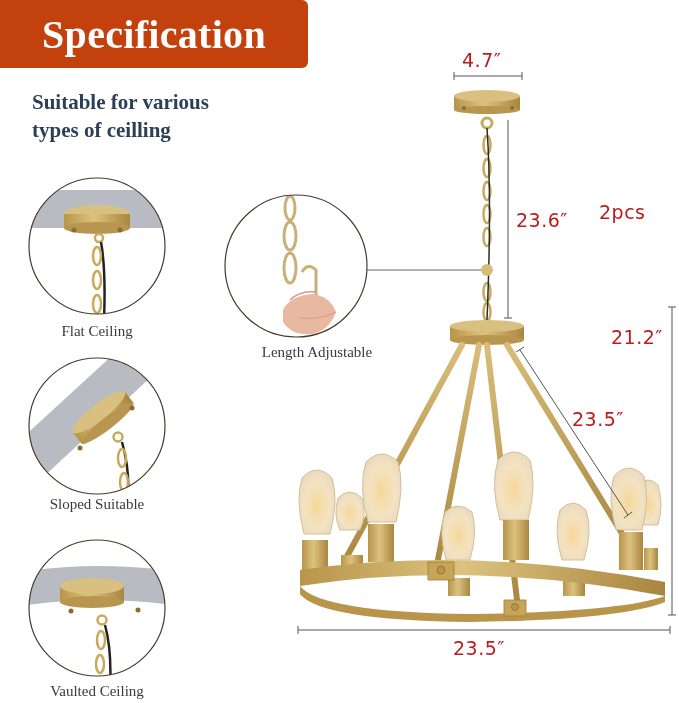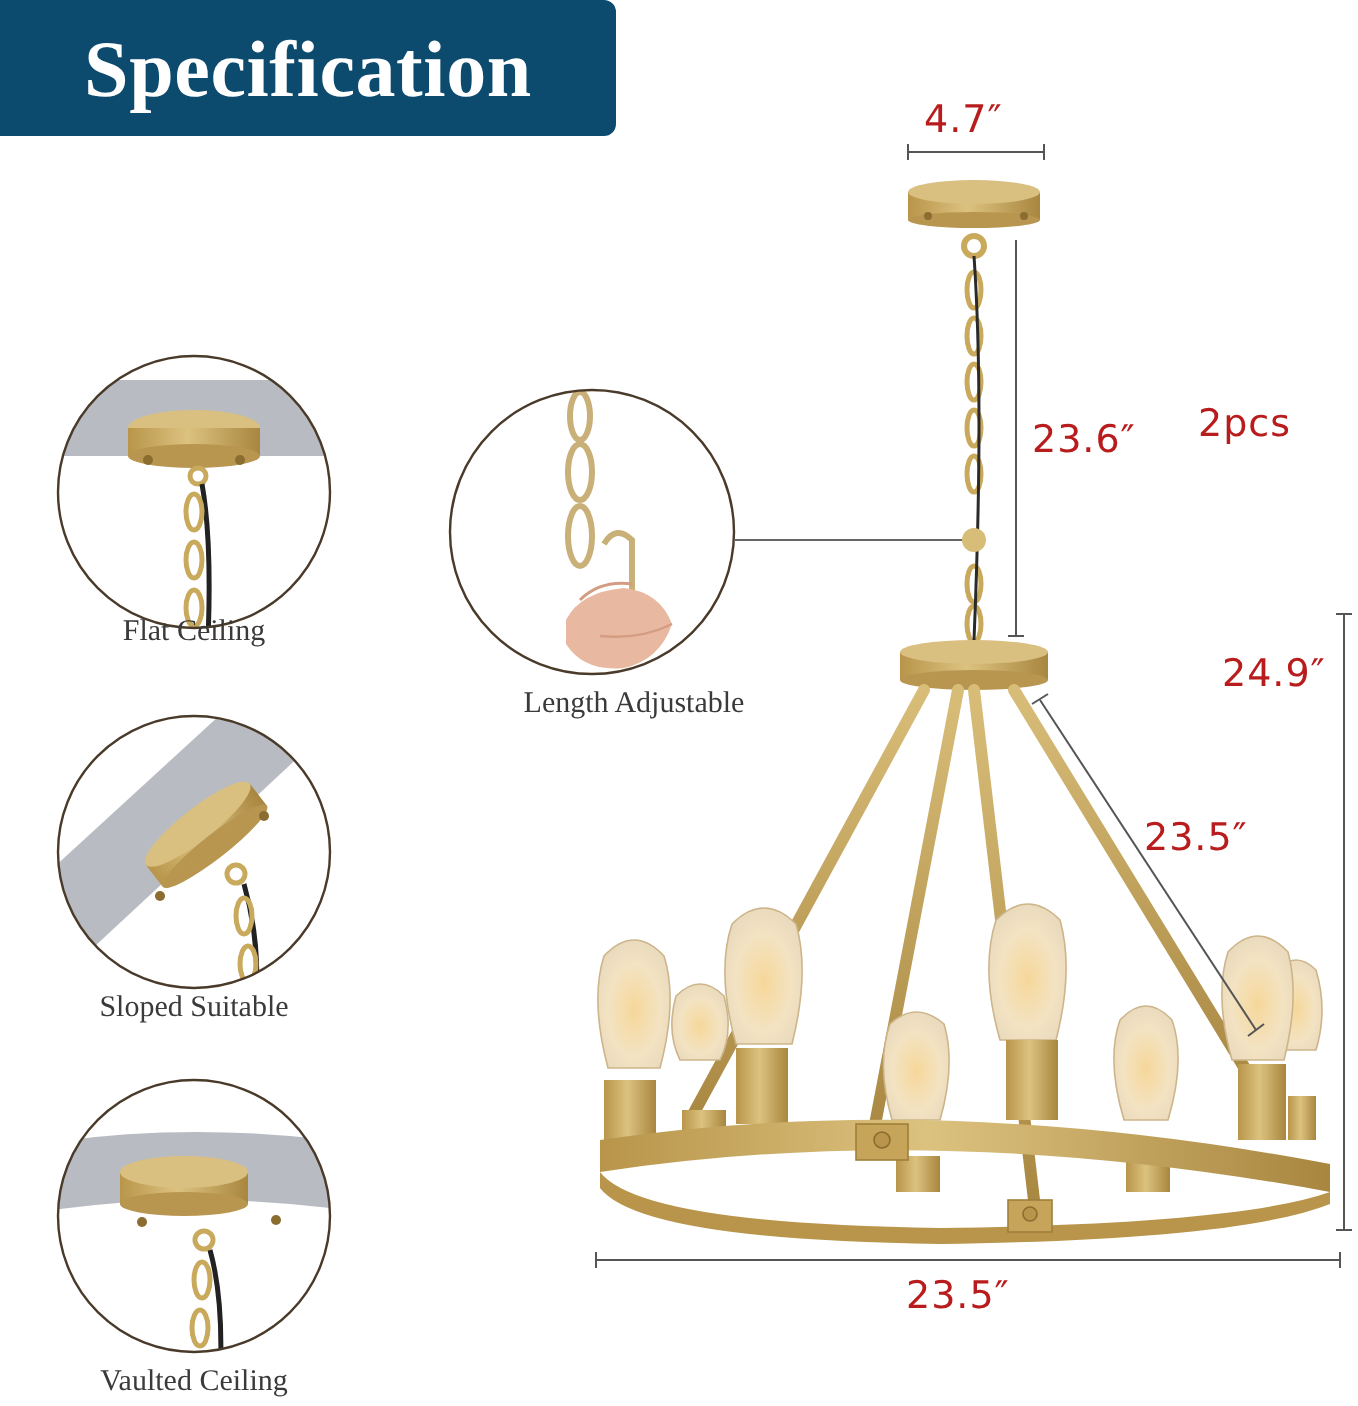--- a/index.html
+++ b/index.html
@@ -1,20 +1,20 @@
 <!DOCTYPE html>
 <html><head>
 <meta charset="utf-8">
 <style>
   html, body { margin: 0; padding: 0; background: #ffffff; }
   body { width: 679px; height: 703px; position: relative; overflow: hidden; font-family: "Liberation Serif", serif; }
   .abs { position: absolute; }
   .banner {
     left: 0; top: 0; width: 308px; height: 68px;
-    background: #0c4a6e; border-radius: 0 6px 6px 0;
+    background: #c2410c; border-radius: 0 6px 6px 0;
     color: #ffffff; font-weight: bold; font-size: 40px;
     display: flex; align-items: center; justify-content: center;
     font-family: "Liberation Serif", serif; letter-spacing: 0.3px;
   }
   .subtitle {
     left: 32px; top: 88px; width: 260px;
     color: #2b3f57; font-weight: bold; font-size: 21px; line-height: 28px;
     font-family: "Liberation Serif", serif;
   }
   .cap { font-family: "Liberation Serif", serif; font-size: 15px; color: #3a3a3a; text-align: center; }
@@ -22,20 +22,22 @@
   svg { position: absolute; left: 0; top: 0; }
 </style>
 </head>
 <body>
 
 <div class="abs banner">
   <span>Specification</span>
 </div>
 
 <div class="abs subtitle">
+  <div>Suitable for various</div>
+  <div>types of ceilling</div>
 </div>
 
 <svg width="679" height="703" viewBox="0 0 679 703">
   <defs>
     <linearGradient id="gold" x1="0" y1="0" x2="1" y2="0">
       <stop offset="0" stop-color="#b8954a"></stop>
       <stop offset="0.45" stop-color="#dcc27f"></stop>
       <stop offset="1" stop-color="#a8863f"></stop>
     </linearGradient>
     <linearGradient id="goldv" x1="0" y1="0" x2="0" y2="1">
@@ -208,23 +210,23 @@
     <line x1="520" y1="350" x2="628" y2="515"></line>
     <line x1="516" y1="352" x2="524" y2="347"></line>
     <line x1="624" y1="518" x2="632" y2="512"></line>
 
     <line x1="298" y1="630" x2="670" y2="630"></line>
     <line x1="298" y1="626" x2="298" y2="634"></line>
     <line x1="670" y1="626" x2="670" y2="634"></line>
   </g>
 </svg>
 
-<div class="abs cap" style="left:27px; top:308px; width:140px;font-family:Liberation Serif, serif;">Flat  Ceiling</div>
+<div class="abs cap" style="left:27px; top:323px; width:140px;font-family:Liberation Serif, serif;">Flat  Ceiling</div>
 <div class="abs cap" style="left:27px; top:496px; width:140px;">Sloped Suitable</div>
 <div class="abs cap" style="left:27px; top:683px; width:140px;">Vaulted Ceiling</div>
 <div class="abs cap" style="left:232px; top:344px; width:170px;">Length Adjustable</div>
 
 <div class="abs dim" style="left:462px; top:49px;">4.7″</div>
 <div class="abs dim" style="left:516px; top:209px;">23.6″</div>
 <div class="abs dim" style="left:599px; top:201px;">2pcs</div>
-<div class="abs dim" style="left:611px; top:326px;">24.9″</div>
+<div class="abs dim" style="left:611px; top:326px;">21.2″</div>
 <div class="abs dim" style="left:572px; top:408px;">23.5″</div>
 <div class="abs dim" style="left:453px; top:637px;">23.5″</div>
 
 </body></html>

